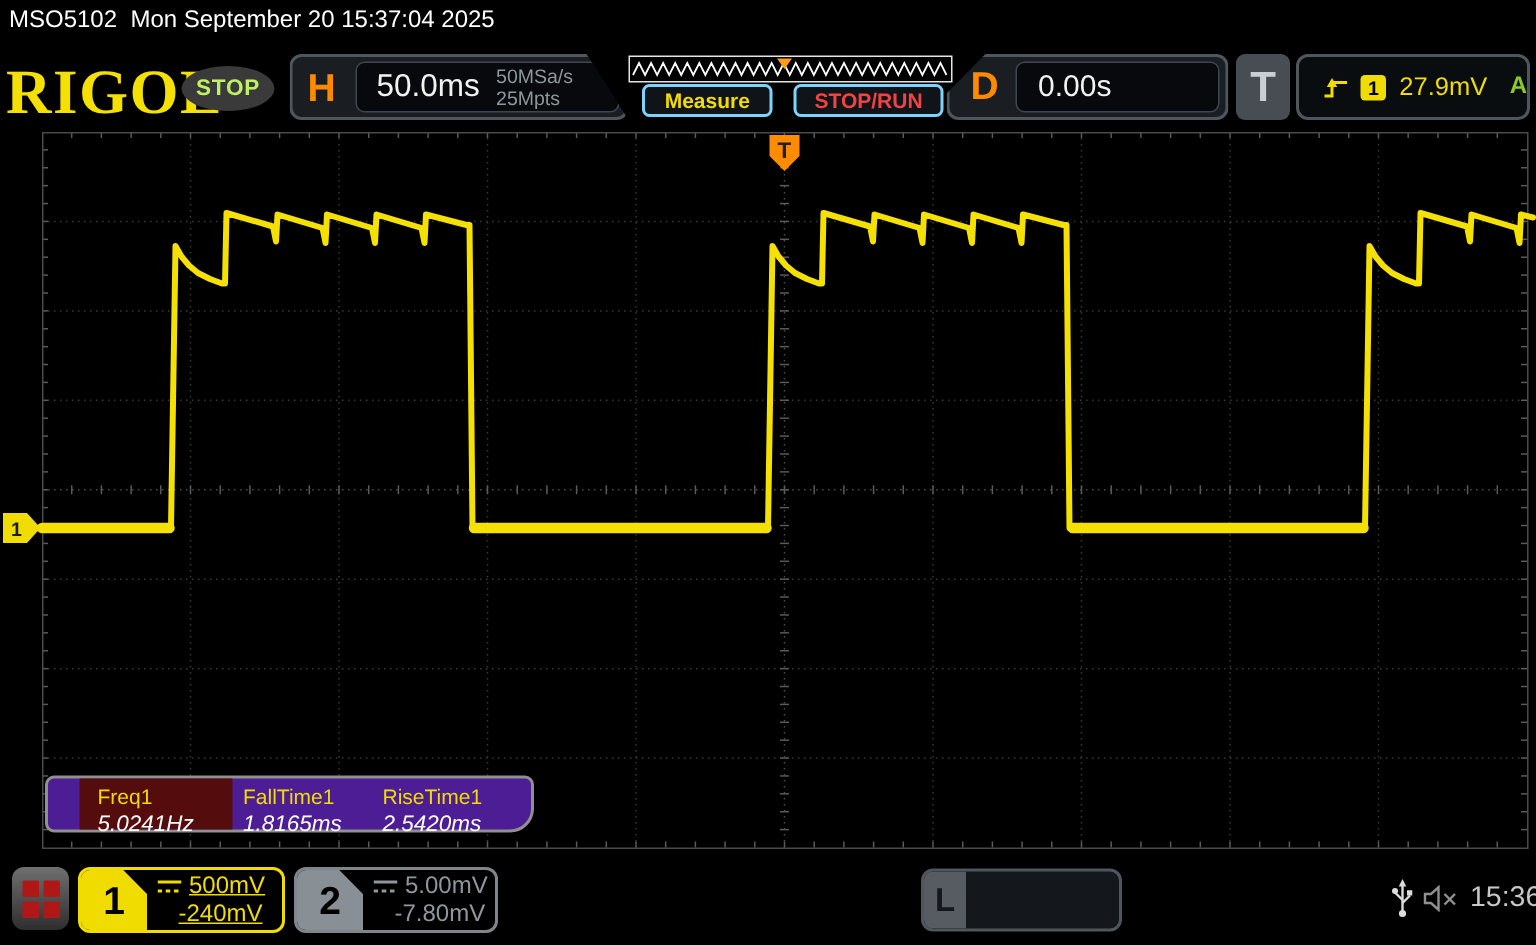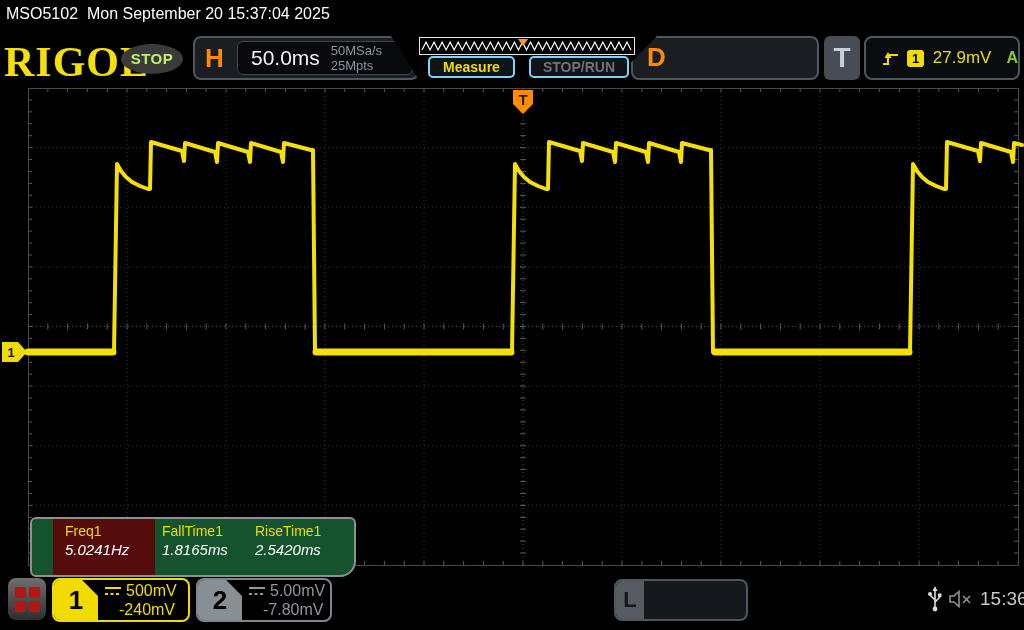--- a/index.html
+++ b/index.html
@@ -34,45 +34,45 @@
         border:2px solid #4e565e;border-radius:8px;box-sizing:border-box;
         display:flex;align-items:center;gap:9px;padding-left:16px;}
   .chbadge{width:17px;height:17px;background:#f0dc00;border-radius:3px;color:#000;
         font-size:13px;font-weight:bold;text-align:center;line-height:17px;}
   .tlevel{color:#f0dc00;font-size:17px;}
   .tmode{color:#8ac926;font-size:16px;margin-left:6px;font-weight:bold;}
   .hbtn{position:absolute;top:56px;height:22px;background:#101418;border:2px solid #7dd3fc;
         border-radius:5px;box-sizing:border-box;font-size:14px;font-weight:bold;text-align:center;
         line-height:18px;z-index:2;cursor:pointer;}
   .measurebtn{left:428px;width:87px;color:#f0dc00;}
-  .stoprunbtn{left:529px;width:100px;color:#737373;}
+  .stoprunbtn{left:529px;width:100px;color:#ef4444;}
   
   #scope-svg{position:absolute;left:0;top:0;z-index:1;}
   
-  .measpanel{position:absolute;left:30px;top:517px;width:326px;height:60px;background:#14532d;
+  .measpanel{position:absolute;left:30px;top:517px;width:326px;height:38px;background:#4c1d95;
         border:2px solid #909090;border-radius:6px 6px 16px 6px;box-sizing:border-box;z-index:3;}
   .meascell-red{position:absolute;left:21px;top:0;width:102px;height:100%;background:#550c0c;}
   .mlabel{position:absolute;top:4px;color:#f0dc00;font-size:14px;}
   .mvalue{position:absolute;top:22px;color:#fff;font-size:15px;font-style:italic;}
   .mc0{left:33px;} .mc1{left:130px;} .mc2{left:223px;}
   
   .menubtn{position:absolute;left:8px;top:578px;width:38px;height:42px;border-radius:8px;
         background:linear-gradient(#6f6f6f,#2e2e2e);z-index:2;display:grid;
         grid-template-columns:11px 11px;grid-template-rows:11px 11px;gap:3px;place-content:center;}
   .menubtn .sq{background:#b01818;border-radius:1px;}
   .chblock{position:absolute;top:578px;height:44px;border-radius:8px;box-sizing:border-box;
         display:flex;overflow:hidden;z-index:2;background:#000;}
   .ch1{left:52px;width:138px;border:2px solid #f0dc00;}
   .ch2{left:196px;width:136px;border:2px solid #7e868c;}
   .chtab{width:44px;height:100%;font-size:26px;font-weight:bold;color:#000;text-align:center;
         line-height:40px;clip-path:polygon(0 0,64% 0,100% 40%,100% 100%,0 100%);flex:none;}
   .ch1 .chtab{background:#f0dc00;}
   .ch2 .chtab{background:#888f95;}
   .chtext{display:flex;flex-direction:column;justify-content:center;padding-left:7px;font-size:16px;line-height:19px;}
-  .ch1 .chtext{color:#f0dc00;} .ch2 .chtext{color:#8f969c;}
+  .ch1 .chtext{color:#f0dc00;text-decoration:underline;} .ch2 .chtext{color:#8f969c;}
   .chrow1{display:flex;align-items:center;gap:5px;}
   .chrow2{padding-left:14px;}
   .logicbox{position:absolute;left:614px;top:579px;width:134px;height:42px;background:#14181c;
         border:2px solid #4e565e;border-radius:8px;box-sizing:border-box;display:flex;z-index:2;overflow:hidden;}
   .ltab{width:28px;background:#565c62;color:#14181c;font-size:22px;font-weight:bold;
         text-align:center;line-height:38px;flex:none;}
   .lnums{padding:3px 0 0 8px;color:#b0b6bc;font-size:11px;line-height:17px;white-space:pre;}
   .usb{position:absolute;left:928px;top:586px;z-index:2;}
   .mute{position:absolute;left:948px;top:590px;z-index:2;}
   .clock{position:absolute;left:980px;top:588px;color:#c8c8c8;font-size:19px;z-index:2;}
@@ -401,20 +401,23 @@
         <div>25Mpts</div>
       </div>
     </div>
   </div>
 
   <div class="hbtn measurebtn">Measure</div>
   <div class="hbtn stoprunbtn">STOP/RUN</div>
 
   <div class="panel dpanel">
     <div class="plabel">D</div>
+    <div class="inset">
+      <div class="dval">0.00s</div>
+    </div>
   </div>
 
   <div class="tpanel">
     <div class="ttab">T</div>
     <div class="tmain">
       <svg width="17" height="15">
         <polyline points="1,13 6,13 6,4 16,4" fill="none" stroke="#f0dc00" stroke-width="2"></polyline>
         <polygon points="2.5,7 9.5,7 6,1" fill="#f0dc00"></polygon>
       </svg>
       <div class="chbadge">1</div>

